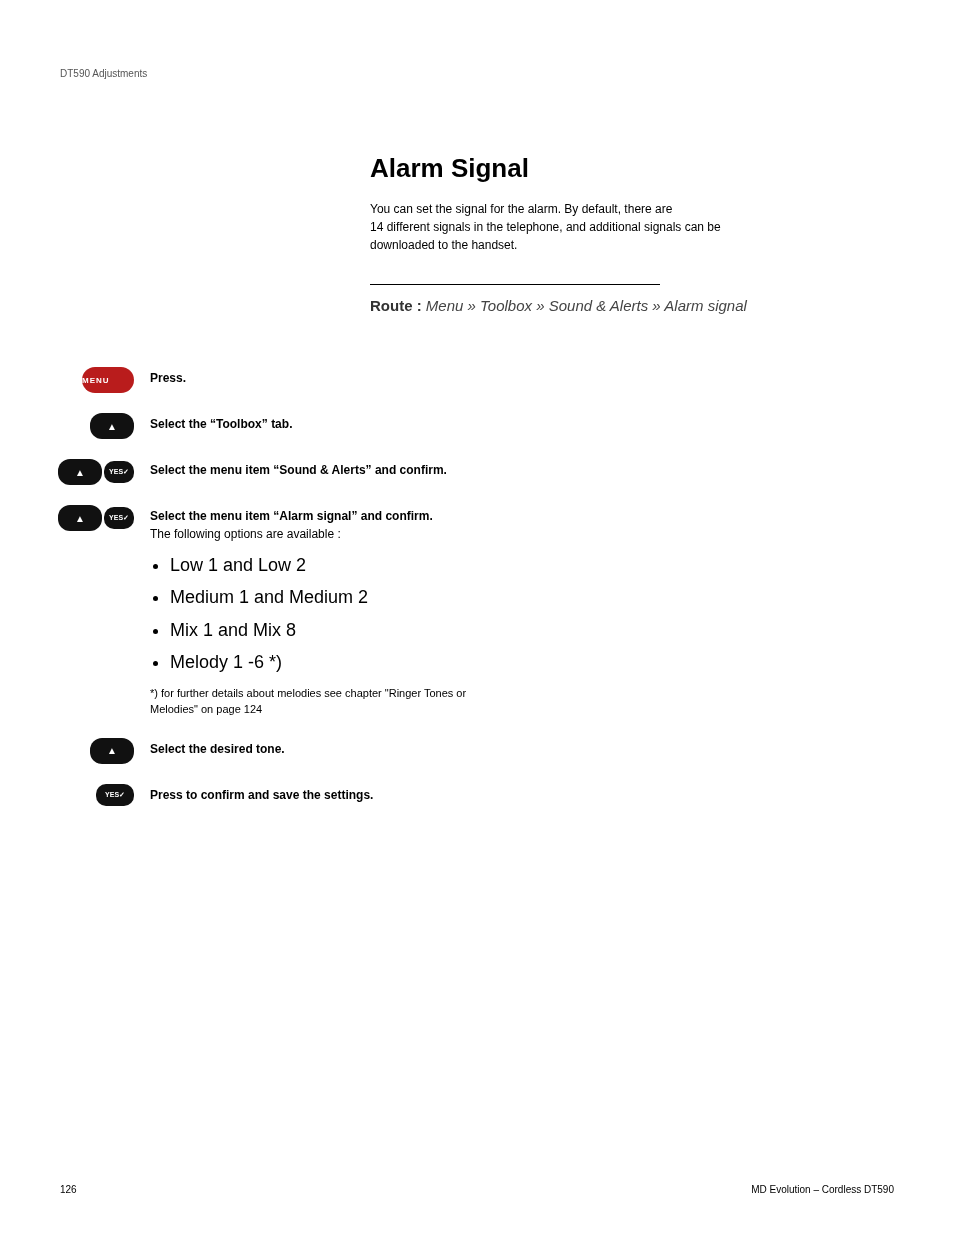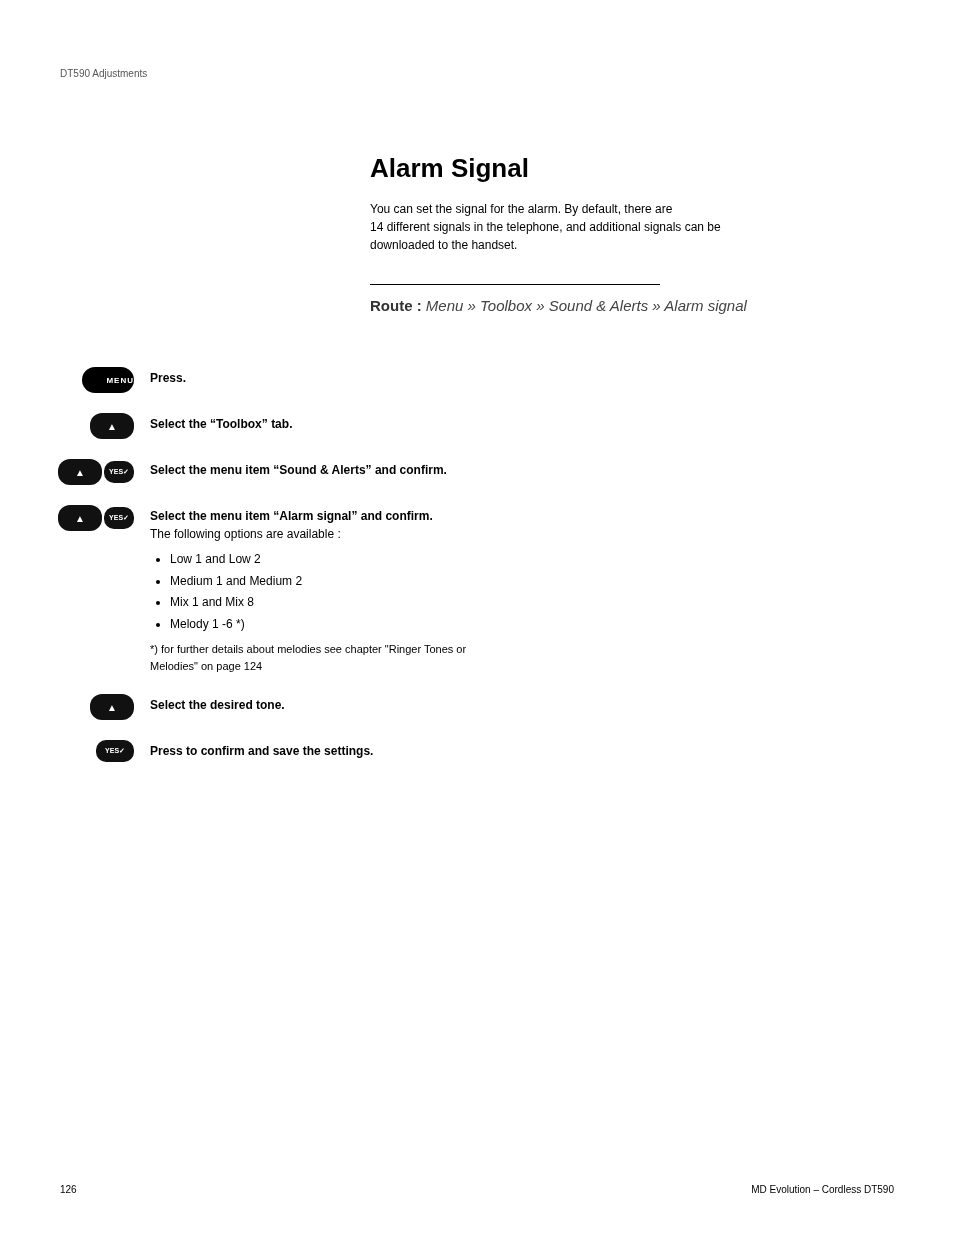--- a/index.html
+++ b/index.html
@@ -104,25 +104,25 @@
     }
 
     .step-text-area .bold {
       font-weight: bold;
     }
 
     
     .btn-menu {
       width: 52px;
       height: 26px;
-      background: #000000;
+      background: #b91c1c;
       border-radius: 13px;
       display: flex;
       align-items: center;
-      justify-content: flex-end;
+      justify-content: flex-start;
       color: #fff;
       font-size: 8px;
       font-weight: bold;
       letter-spacing: 1px;
     }
 
     .btn-nav {
       width: 44px;
       height: 22px;
       background: #111;
@@ -181,21 +181,21 @@
     }
 
     .bullet-list {
       list-style: disc;
       padding-left: 20px;
       margin-top: 6px;
       margin-bottom: 6px;
     }
 
     .bullet-list li {
-      font-size: 12px;
+      font-size: 18px;
       line-height: 1.8;
     }
 
     .footnote {
       font-size: 11px;
       color: #000;
     }
 
     
     .footer {

